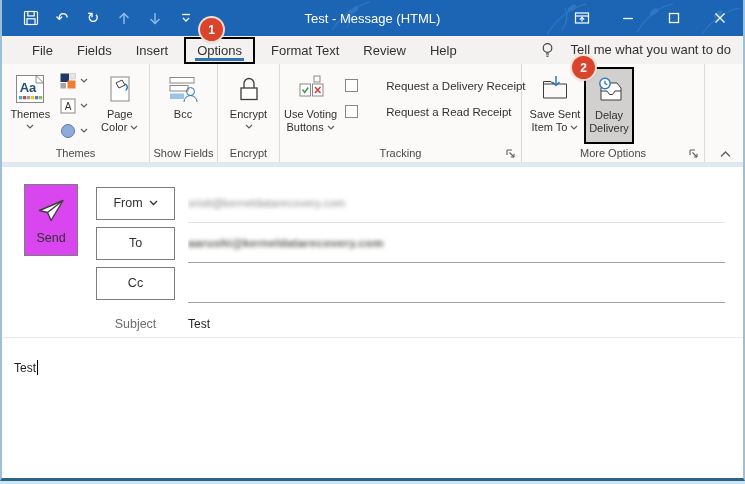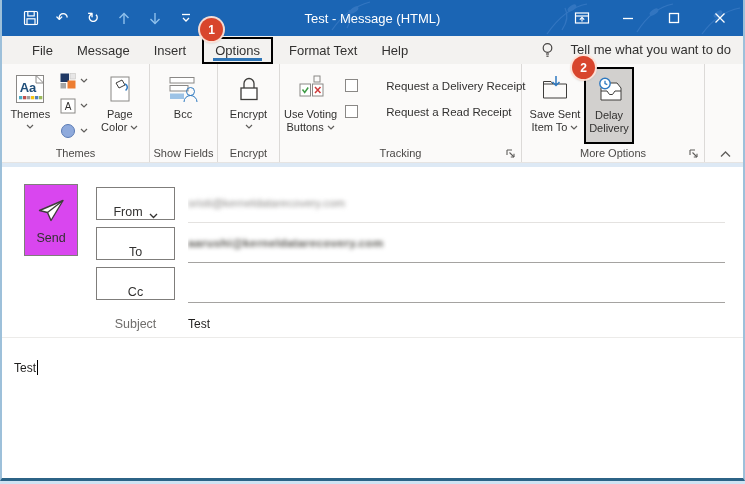--- a/index.html
+++ b/index.html
@@ -53,21 +53,21 @@
 
   
   .compose { height:170px; background:#fff; flex:none; display:flex; }
   .send-col { width:94px; flex:none; padding-top:17px; }
   .send-btn { margin-left:22px; width:54px; height:72px; border:1px solid #7f7d7b; background:#d946ef;
     display:flex; flex-direction:column; align-items:center; justify-content:center; gap:9px;
     font-size:12.5px; color:#323130; }
   .fields { flex:1; margin-right:18px; padding-top:16px; }
   .frow { display:flex; align-items:center; height:40px; }
   .fbtn { width:79px; height:33px; border:1px solid #7f7d7b; background:#fff; font-size:12.5px; color:#323130;
-    display:flex; align-items:flex-end; justify-content:center; gap:6px; flex:none; }
+    display:flex; align-items:center; justify-content:center; gap:6px; flex:none; }
   .fval { flex:1; margin-left:13px; align-self:stretch; display:flex; align-items:center;
     font-size:11.5px; overflow:hidden; }
   .u-light { border-bottom:1px solid #e4e2e0; }
   .u-dark  { border-bottom:1px solid #a5a3a1; }
   .blur1 { filter:blur(2.2px); color:#8c8a88; }
   .blur2 { filter:blur(2.2px); color:#56544f; font-weight:700; letter-spacing:.4px; }
   .subjrow { display:flex; align-items:center; height:26px; margin-top:8px; }
   .subjlabel { width:79px; text-align:center; color:#6f6d6b; font-size:12.5px; flex:none; }
   .subjval { margin-left:13px; font-size:12px; color:#201f1e; }
 
@@ -161,27 +161,28 @@
       <span class="ctrl">
         <svg width="12" height="12" viewBox="0 0 12 12" stroke="#fff" stroke-width="1.3">
             <path d="M1.5 1.5 L10.5 10.5 M10.5 1.5 L1.5 10.5"></path>
           </svg>
       </span>
     </div>
   </div>
 
   <div class="tabrow">
     <div class="tab">File</div>
-    <div class="tab">Message</div>
+    <div class="tab">Fields</div>
     <div class="tab">Insert</div>
     <div class="tab-box">
       <span>Options</span>
       <span class="underline"></span>
     </div>
     <div class="tab">Format Text</div>
+    <div class="tab">Review</div>
     <div class="tab">Help</div>
     <div class="tellme">
       <span>
         <svg width="15" height="17" viewBox="0 0 15 17" fill="none" stroke="#484644" stroke-width="1.2">
           <circle cx="7.5" cy="6" r="4.3"></circle>
           <path d="M6 12 H9"></path>
             <path d="M6.4 14.2 H8.6"></path>
         </svg>
       </span>
       <span>Tell me what you want to do</span>

